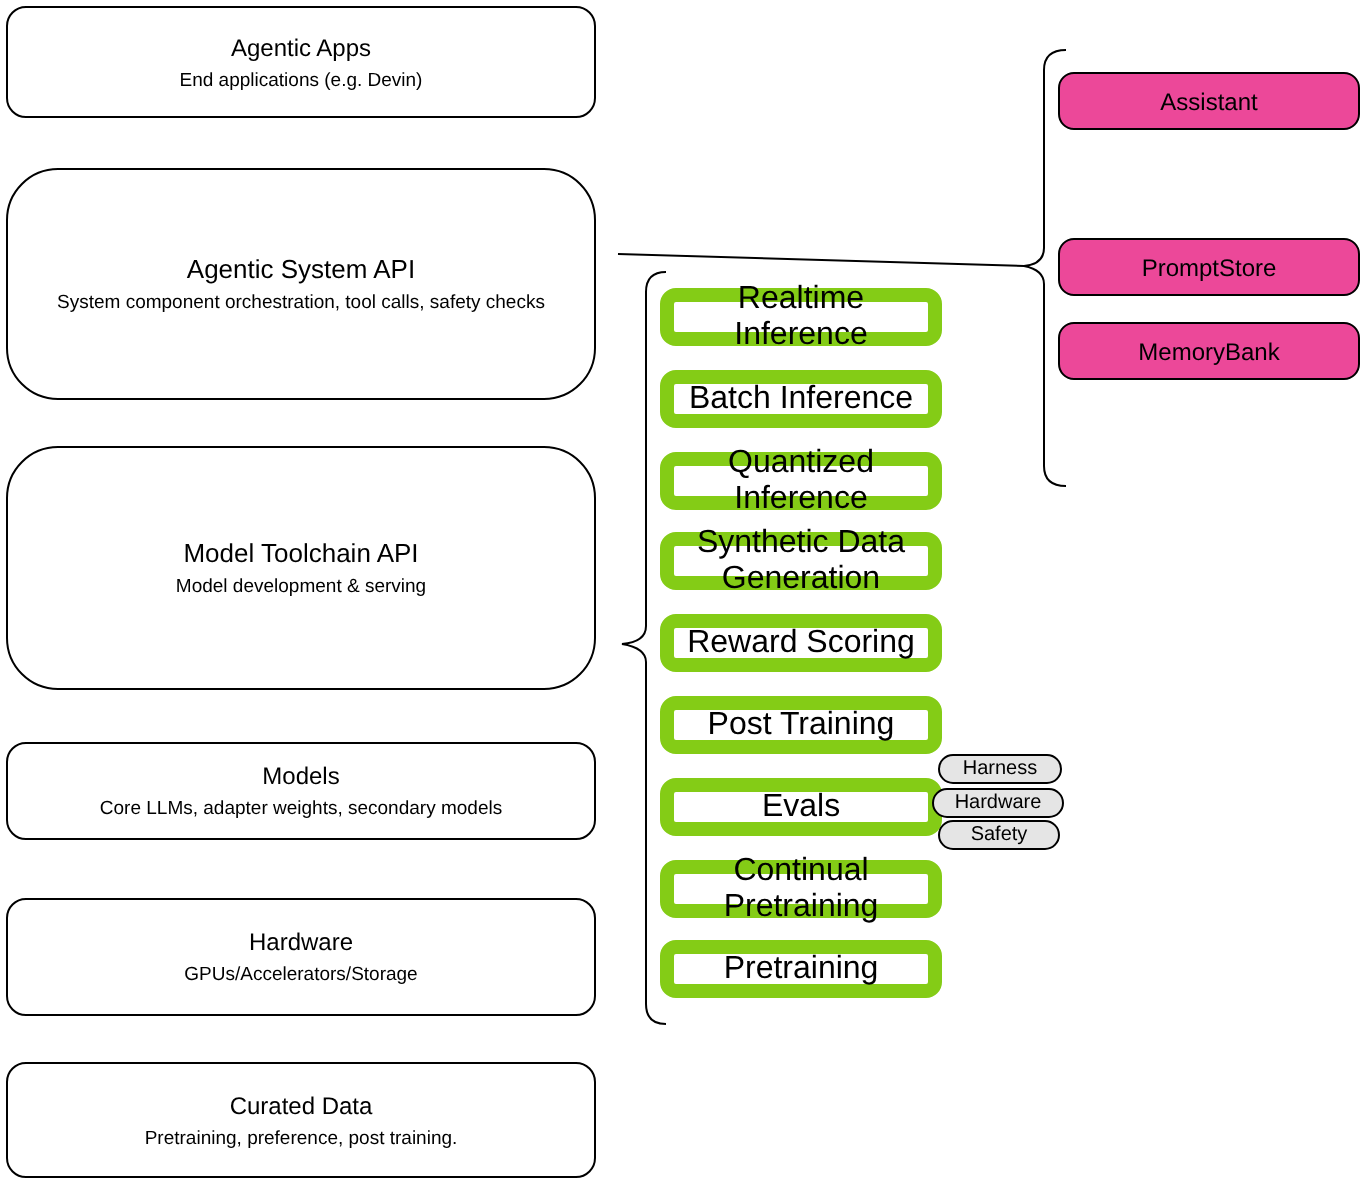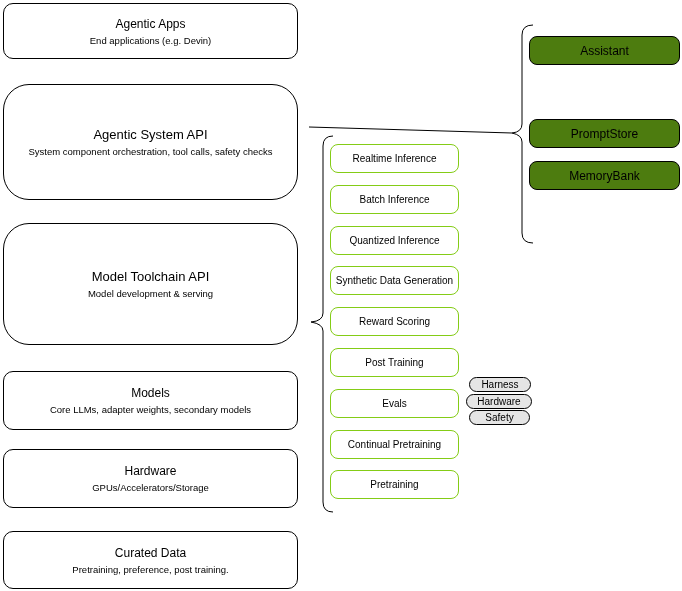--- a/index.html
+++ b/index.html
@@ -11,28 +11,28 @@
   .lbox{
     position:absolute;left:3px;width:295px;box-sizing:border-box;
     border:1px solid #000;background:#fff;
     display:flex;flex-direction:column;justify-content:center;align-items:center;
     text-align:center;row-gap:4px;
   }
   .lbox .t{font-size:13px;line-height:15px;}
   .lbox.small .t{font-size:12px;line-height:14px;}
   .lbox .s{font-size:9.5px;line-height:11px;}
   .mbox{
-    position:absolute;left:330px;width:129px;height:29px;box-sizing:border-box;
-    border:1px solid #84cc16;border-radius:8px;background:#fff;
+    position:absolute;left:330px;width:141px;height:29px;box-sizing:border-box;
+    border:7px solid #84cc16;border-radius:8px;background:#fff;
     display:flex;justify-content:center;align-items:center;
-    font-size:10px;text-align:center;
+    font-size:16px;text-align:center;
   }
   .rbox{
     position:absolute;left:529px;width:151px;height:29px;box-sizing:border-box;
-    border:1.5px solid #000;border-radius:8px;background:#4d7c0f;
+    border:1.5px solid #000;border-radius:8px;background:#ec4899;
     display:flex;justify-content:center;align-items:center;
     font-size:12px;text-align:center;
   }
   .badge{
     position:absolute;box-sizing:border-box;height:15px;
     border:1px solid #000;border-radius:8px;background:#e5e5e5;
     display:flex;justify-content:center;align-items:center;
     font-size:10px;line-height:13px;z-index:5;
   }
   #overlay{position:absolute;left:0;top:0;width:682px;height:591px;pointer-events:none;}
@@ -56,21 +56,21 @@
   <div class="lbox" style="top:84px;height:116px;border-radius:26px;">
     <div class="t">Agentic System API</div>
     <div class="s">System component orchestration, tool calls, safety checks</div>
   </div>
 
   <div class="lbox" style="top:223px;height:122px;border-radius:26px;">
     <div class="t">Model Toolchain API</div>
     <div class="s">Model development &amp; serving</div>
   </div>
 
-  <div class="lbox small" style="top:371px;height:59px;border-radius:10px;">
+  <div class="lbox small" style="top:371px;height:49px;border-radius:10px;">
     <div class="t">Models</div>
     <div class="s">Core LLMs, adapter weights, secondary models</div>
   </div>
 
   <div class="lbox small" style="top:449px;height:59px;border-radius:10px;">
     <div class="t">Hardware</div>
     <div class="s">GPUs/Accelerators/Storage</div>
   </div>
 
   <div class="lbox small" style="top:531px;height:58px;border-radius:10px;">

